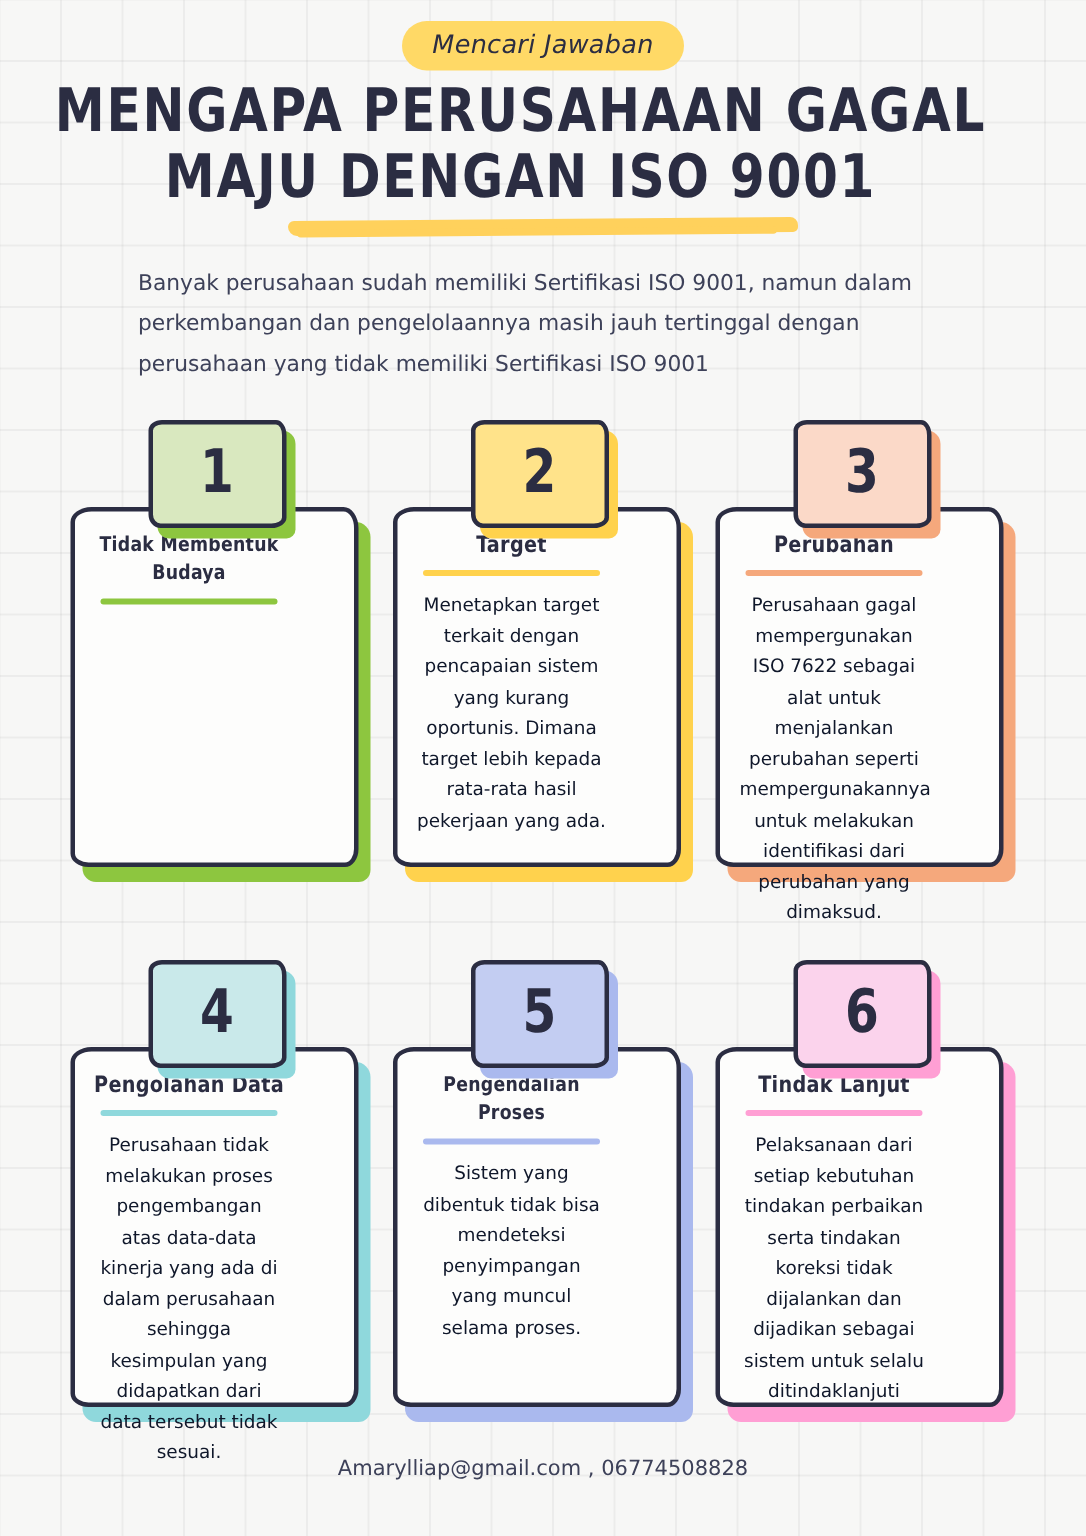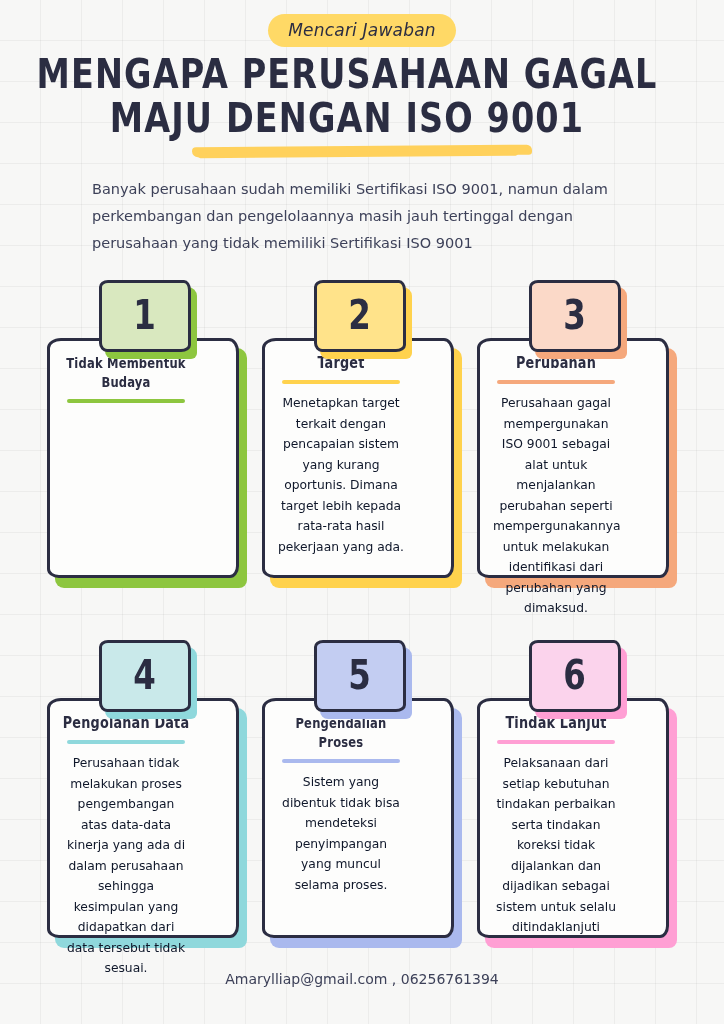--- a/index.html
+++ b/index.html
@@ -268,21 +268,21 @@
             <span class="num-text">2</span>
           </div>
         </div>
       </div>
       <div class="card" style="left: 477px; top: 338px;">
         <div class="card-shadow" style="background: rgb(245, 168, 124);"></div>
         <div class="card-body"></div>
         <div class="card-inner">
           <div class="card-title">Perubahan</div>
           <div class="divider" style="background: rgb(245, 168, 124);"></div>
-          <div class="card-text">Perusahaan gagal mempergunakan ISO 9001 sebagai alat untuk menjalankan perubahan seperti mempergunakannya untuk melakukan identifikasi dari perubahan yang dimaksud.</div>
+          <div class="card-text">Perusahaan gagal mempergunakan ISO 7622 sebagai alat untuk menjalankan perubahan seperti mempergunakannya untuk melakukan identifikasi dari perubahan yang dimaksud.</div>
         </div>
         <div class="num-tab">
           <div class="num-tab-shadow" style="background: rgb(245, 168, 124);"></div>
           <div class="num-tab-face" style="background: rgb(251, 217, 200);">
             <span class="num-text">3</span>
           </div>
         </div>
       </div>
       <div class="card" style="left: 47px; top: 698px;">
         <div class="card-shadow" style="background: rgb(143, 216, 220);"></div>
@@ -324,15 +324,15 @@
         </div>
         <div class="num-tab">
           <div class="num-tab-shadow" style="background: rgb(255, 159, 212);"></div>
           <div class="num-tab-face" style="background: rgb(251, 211, 236);">
             <span class="num-text">6</span>
           </div>
         </div>
       </div>
     </div>
 
-  <div class="footer">Amarylliap@gmail.com , 06256761394</div>
+  <div class="footer">Amarylliap@gmail.com , 06774508828</div>
 
 </div>
 
 </body></html>

